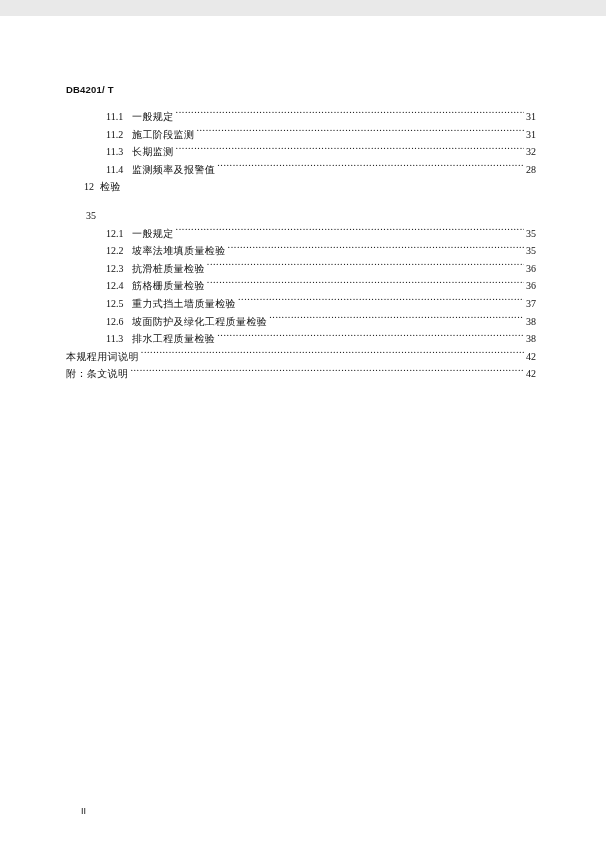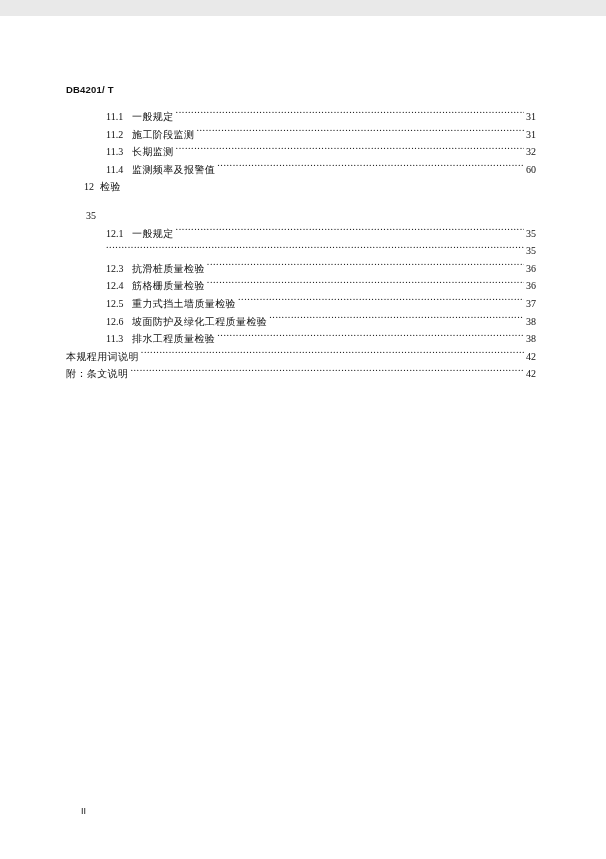--- a/index.html
+++ b/index.html
@@ -109,33 +109,34 @@
         <span class="pg">31</span>
       </div>
       <div class="toc-row lvl-2">
         <span class="lbl"><span class="num">11.3</span><span class="txt">长期监测</span></span>
         <span class="leader"></span>
         <span class="pg">32</span>
       </div>
       <div class="toc-row lvl-2">
         <span class="lbl"><span class="num">11.4</span><span class="txt">监测频率及报警值</span></span>
         <span class="leader"></span>
-        <span class="pg">60</span>
+        <span class="pg">28</span>
       </div>
       <div class="toc-row lvl-1">
         <span class="lbl"><span class="num wide">12</span><span class="txt">检验</span></span>
         <span class="leader"></span>
         <span class="pg">35</span>
       </div>
       <div class="toc-row lvl-2">
         <span class="lbl"><span class="num">12.1</span><span class="txt">一般规定</span></span>
         <span class="leader"></span>
         <span class="pg">35</span>
       </div>
       <div class="toc-row lvl-2">
+        <span class="lbl"><span class="num">12.2</span><span class="txt">坡率法堆填质量检验</span></span>
         <span class="leader"></span>
         <span class="pg">35</span>
       </div>
       <div class="toc-row lvl-2">
         <span class="lbl"><span class="num">12.3</span><span class="txt">抗滑桩质量检验</span></span>
         <span class="leader"></span>
         <span class="pg">36</span>
       </div>
       <div class="toc-row lvl-2">
         <span class="lbl"><span class="num">12.4</span><span class="txt">筋格栅质量检验</span></span>

